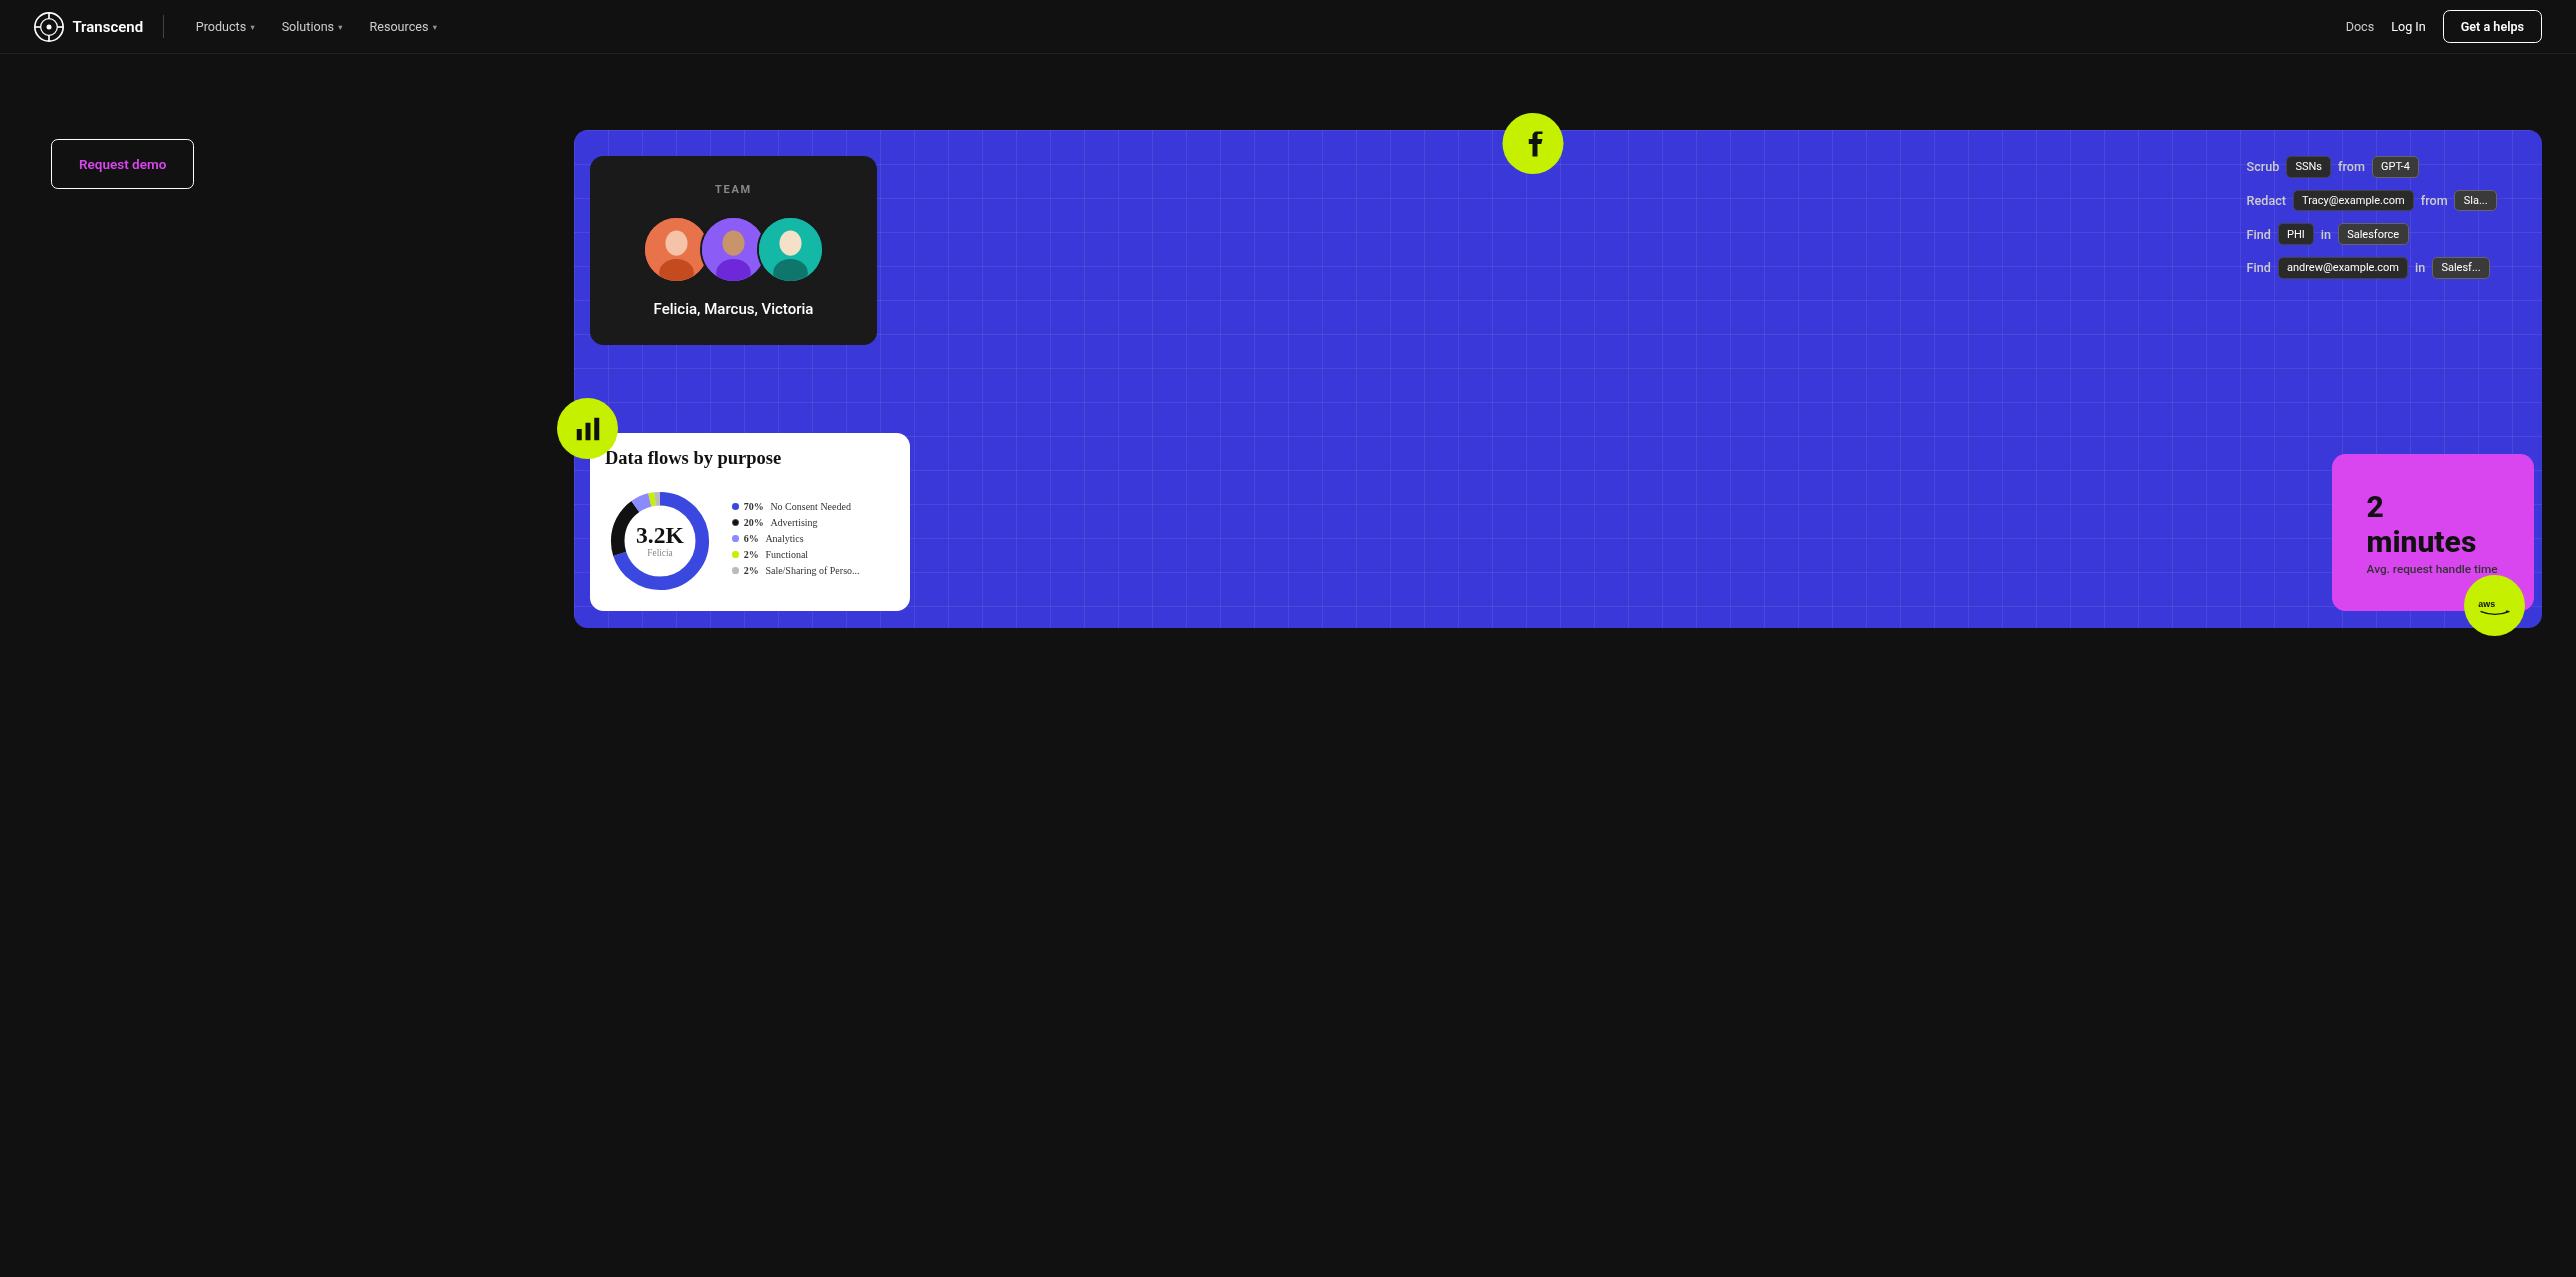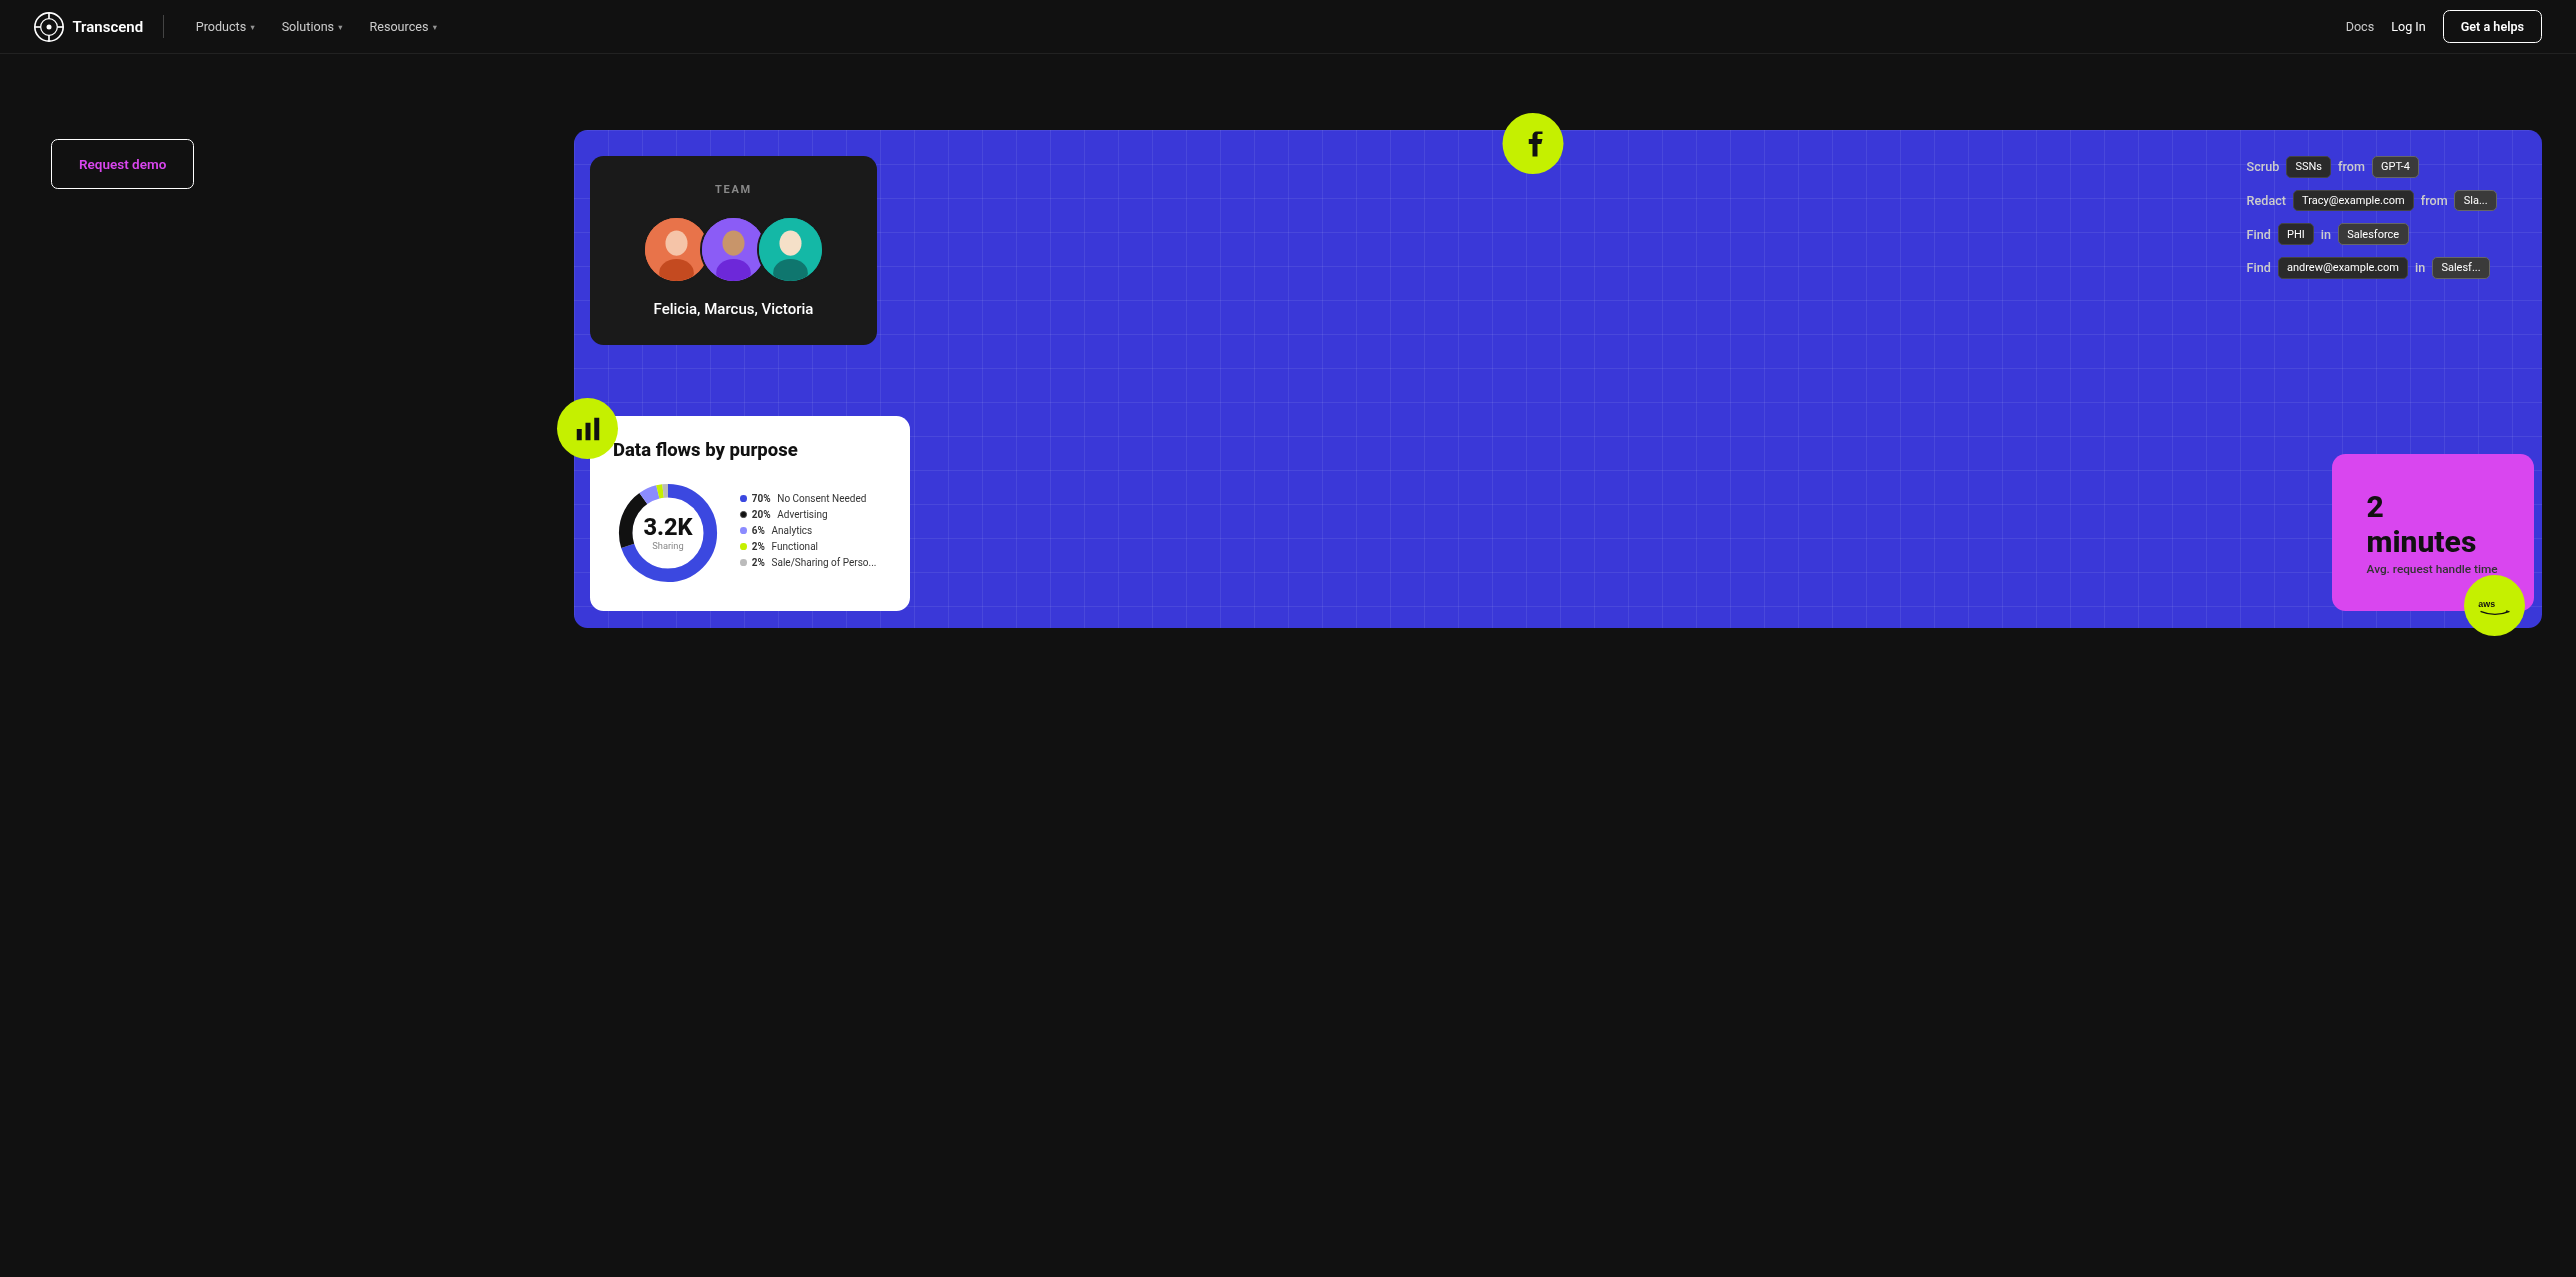--- a/index.html
+++ b/index.html
@@ -208,23 +208,24 @@
     }
 
     
     .data-flows-card {
       position: absolute;
       bottom: 17px;
       left: 67px;
       width: 320px;
       background: #fff;
       border-radius: 13.5px;
-      padding: 23px;
+      padding: 15px;
       z-index: 5;
       color: #111;
+      font-family: Liberation Serif, serif;
     }
     .data-flows-title {
       font-size: 18.5px;
       font-weight: 800;
       color: #111;
       margin-bottom: 17px;
     }
     .data-flows-body {
       display: flex;
       gap: 17px;
@@ -520,21 +521,21 @@
             <circle cx="65" cy="65" r="50" fill="none" stroke="#111" stroke-width="16" stroke-dasharray="62.8 314.16" stroke-dashoffset="-219.8" transform="rotate(-90 65 65)"></circle>
 
             <circle cx="65" cy="65" r="50" fill="none" stroke="#8b8bff" stroke-width="16" stroke-dasharray="18.85 314.16" stroke-dashoffset="-282.6" transform="rotate(-90 65 65)"></circle>
 
             <circle cx="65" cy="65" r="50" fill="none" stroke="#c5f000" stroke-width="16" stroke-dasharray="6.28 314.16" stroke-dashoffset="-301.45" transform="rotate(-90 65 65)"></circle>
 
             <circle cx="65" cy="65" r="50" fill="none" stroke="#bbb" stroke-width="16" stroke-dasharray="6.28 314.16" stroke-dashoffset="-307.73" transform="rotate(-90 65 65)"></circle>
           </svg>
           <div class="donut-center">
             <div class="donut-number">3.2K</div>
-            <div class="donut-label">Sharing</div>
+            <div class="donut-label">Felicia</div>
           </div>
         </div>
         <div class="data-legend">
           <div class="legend-item">
             <span class="legend-dot" style="background:#3b48e0"></span>
             <span class="legend-pct">70%</span>
             <span>No Consent Needed</span>
           </div>
           <div class="legend-item">
             <span class="legend-dot" style="background:#111;border:0.8px solid #444"></span>

